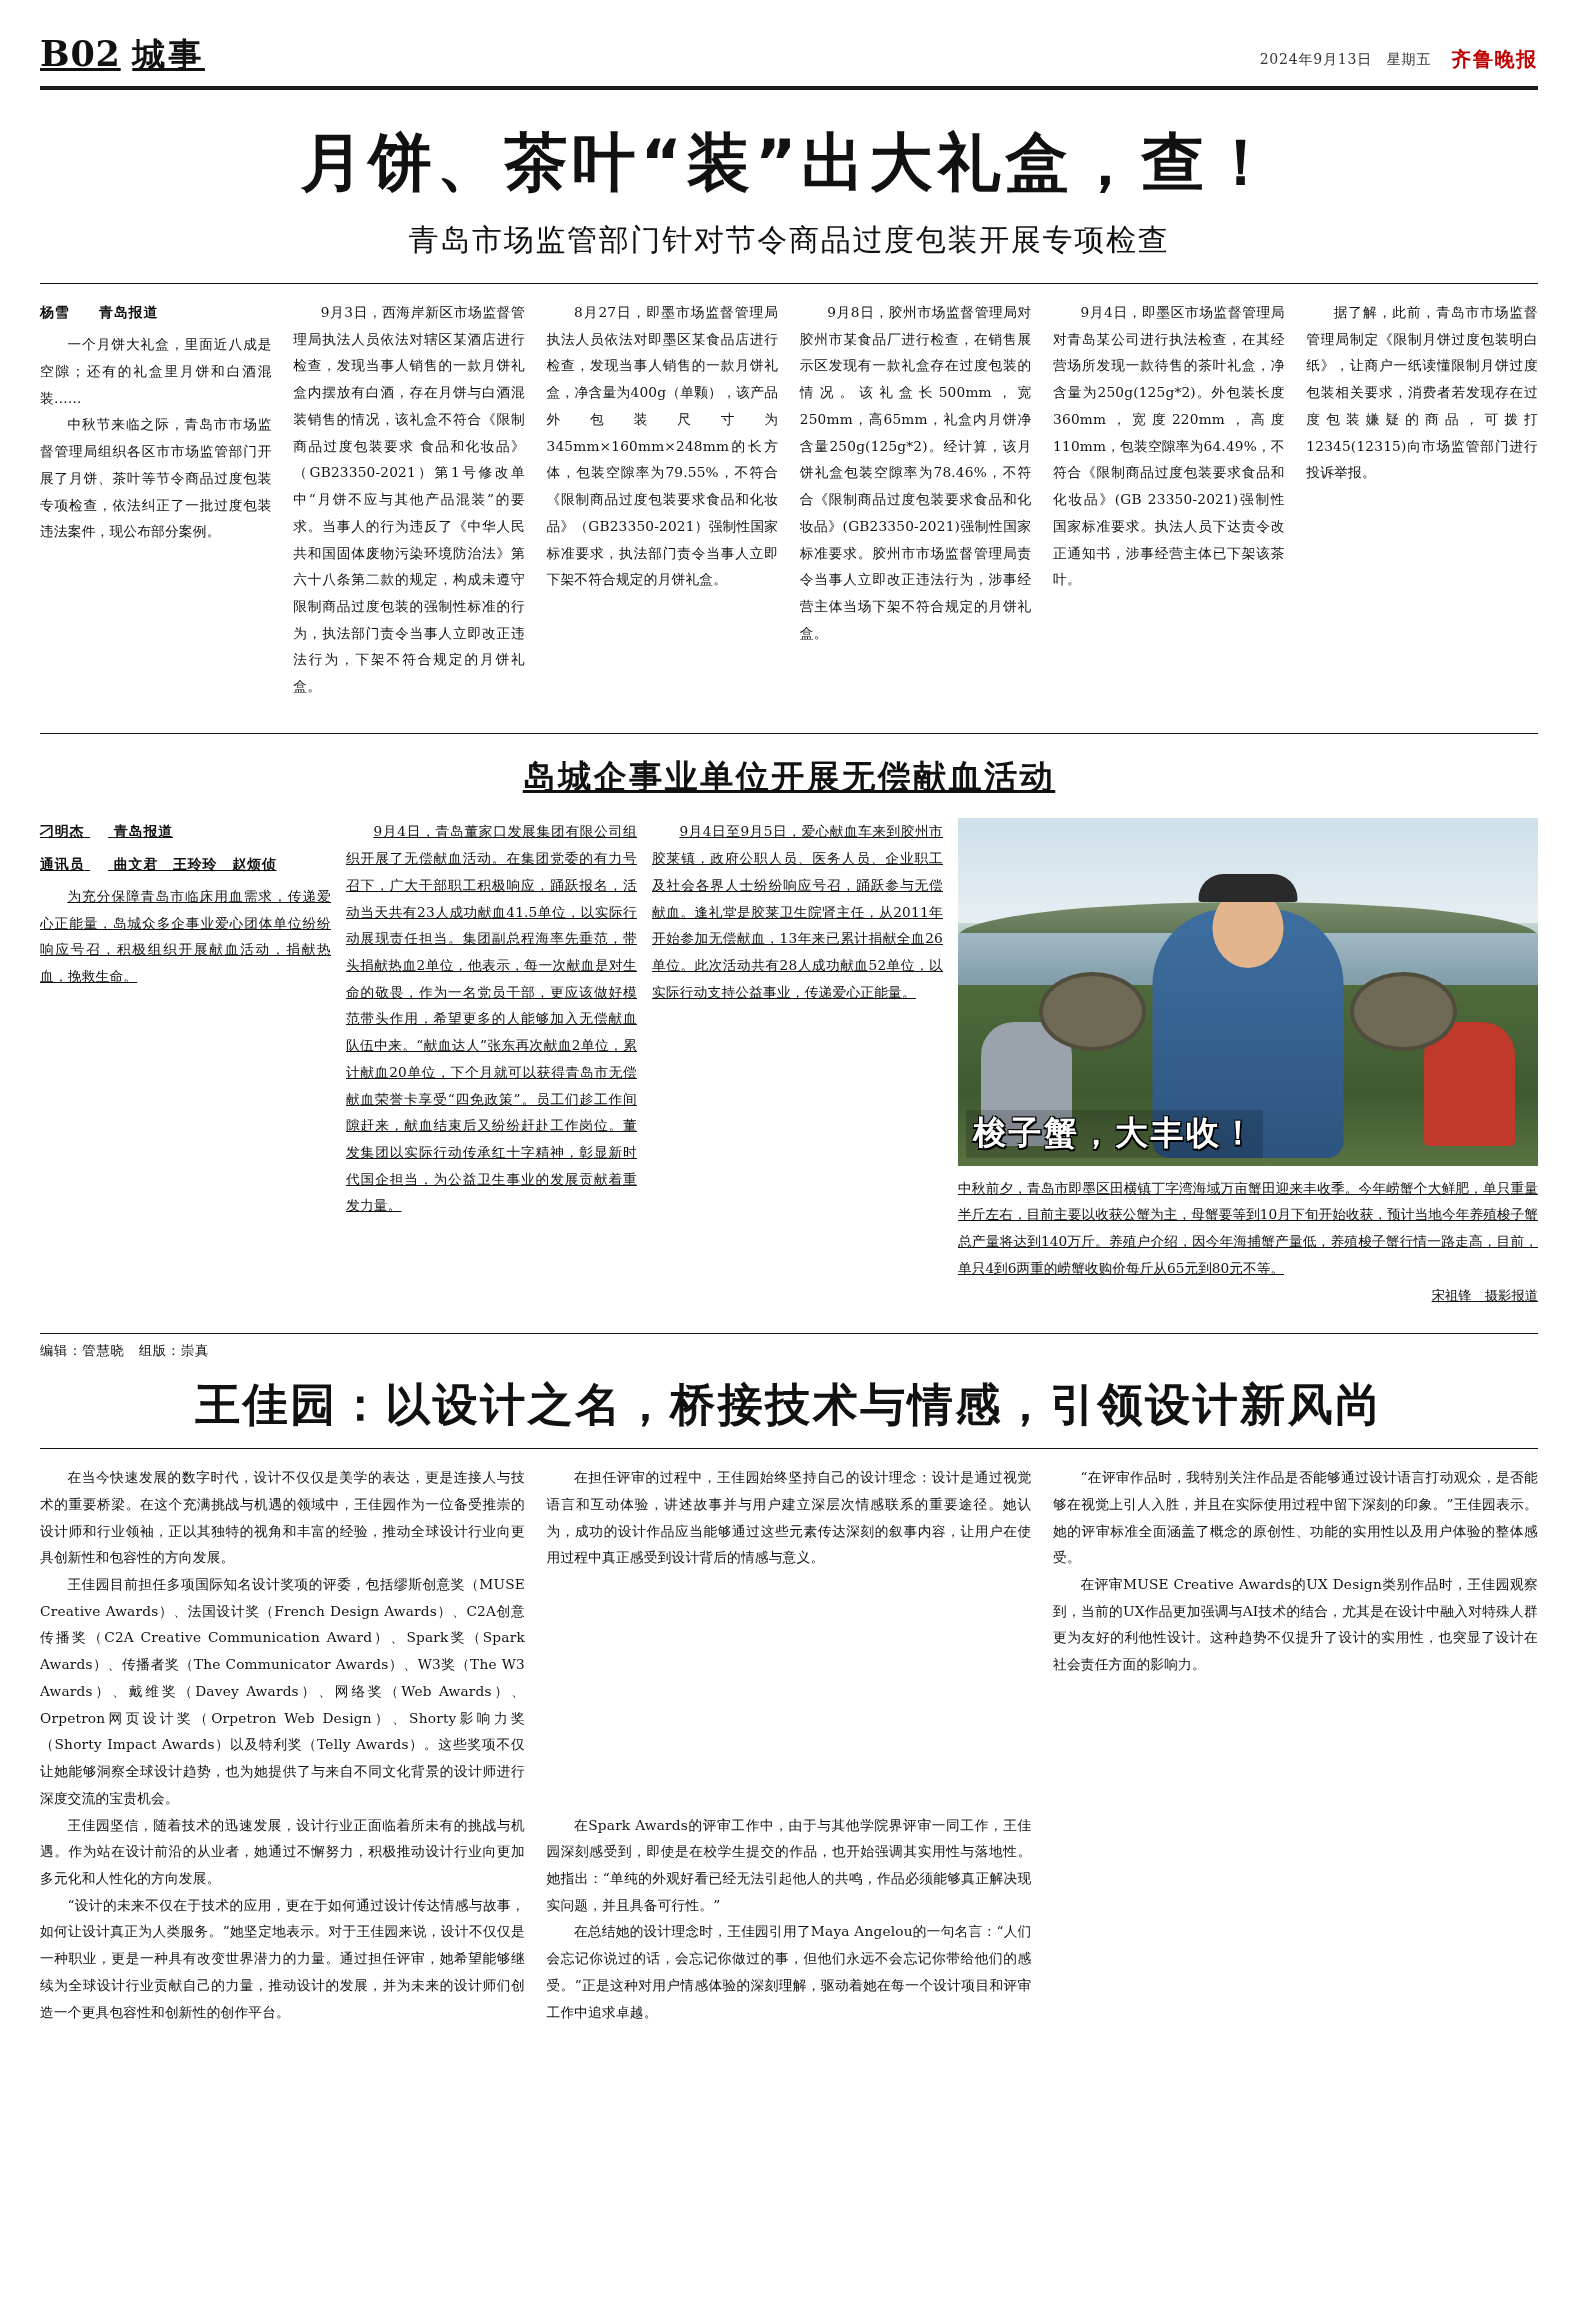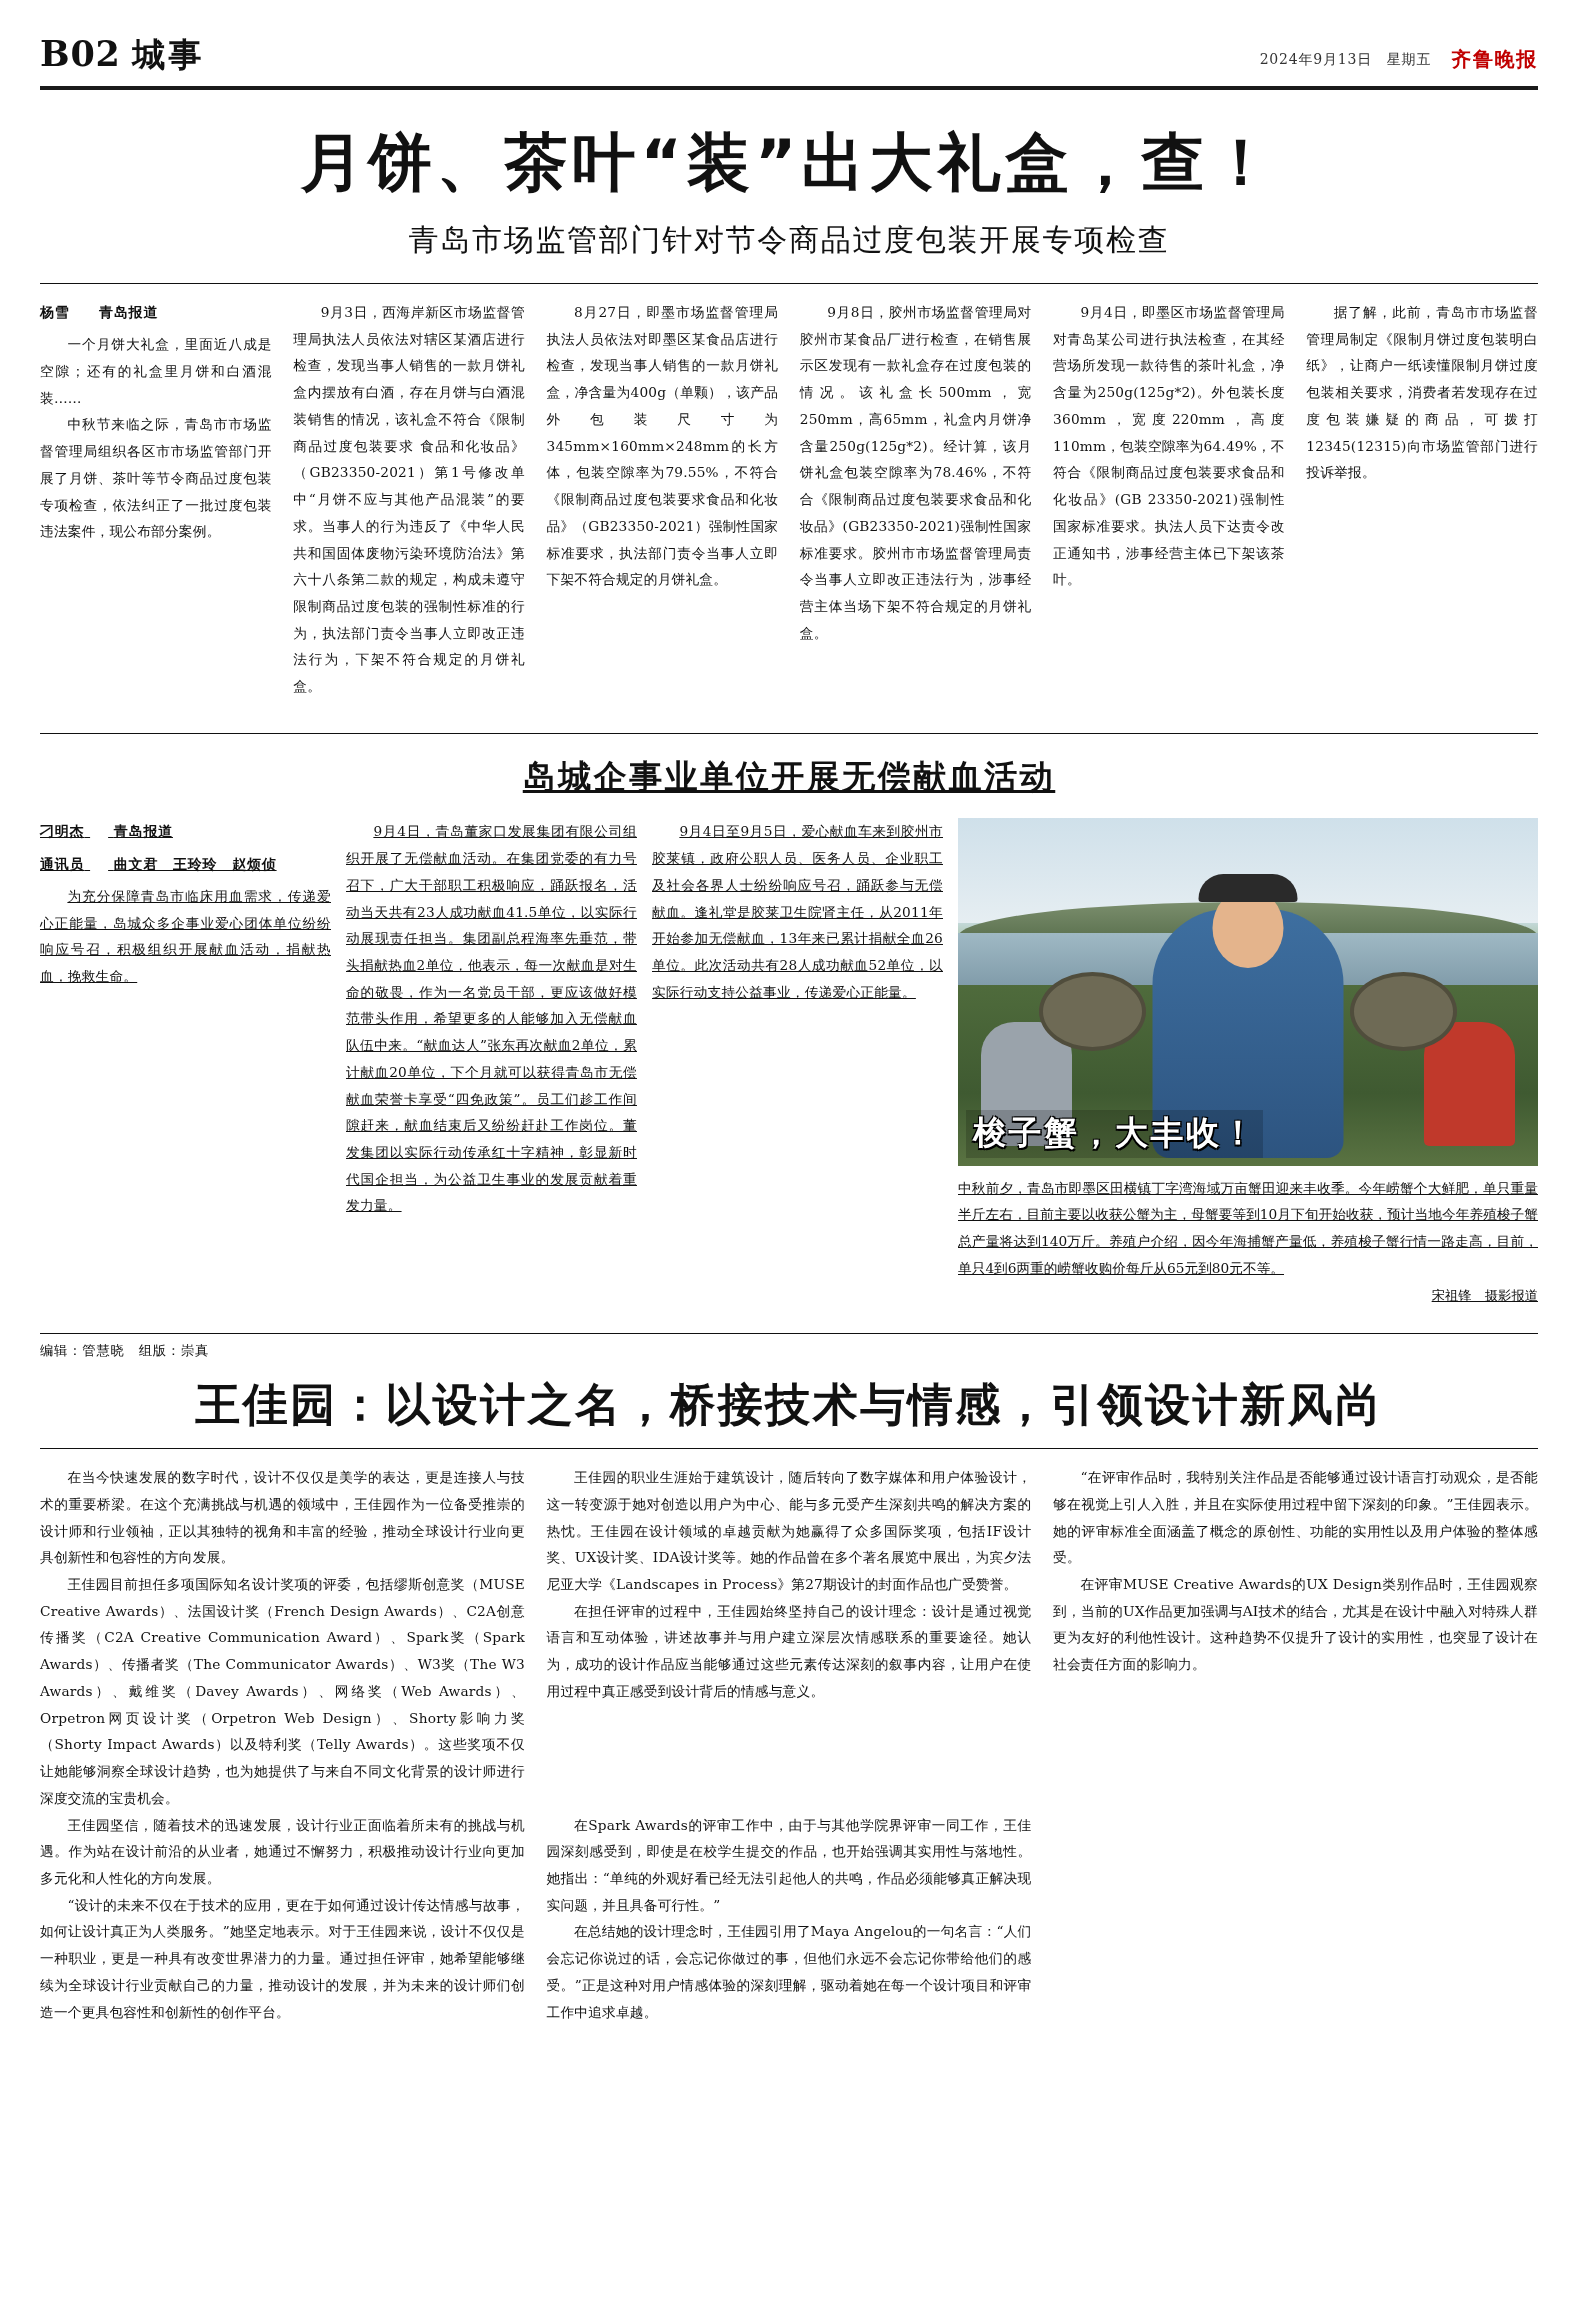--- a/index.html
+++ b/index.html
@@ -22,20 +22,21 @@
     display:flex;
     align-items:flex-end;
     justify-content:space-between;
     border-bottom:4.1px solid #1a1a1a;
     padding-bottom:8.3px;
   }
   .masthead-left{
     display:flex;
     align-items:baseline;
     gap:11.6px;
+    text-decoration:underline;
   }
   .folio{
     font-family:"DejaVu Serif","Liberation Serif",serif;
     font-size:35px;
     font-weight:bold;
     letter-spacing:0.8px;
   }
   .section-name{
     font-size:33px;
     font-weight:bold;
@@ -325,21 +326,20 @@
   <div class="story3">
     <div class="story3-head">王佳园：以设计之名，桥接技术与情感，引领设计新风尚</div>
     <div class="rule-under-head"></div>
 
     <div class="cols cols-5">
       <div class="col">
         <p class="indent">在当今快速发展的数字时代，设计不仅仅是美学的表达，更是连接人与技术的重要桥梁。在这个充满挑战与机遇的领域中，王佳园作为一位备受推崇的设计师和行业领袖，正以其独特的视角和丰富的经验，推动全球设计行业向更具创新性和包容性的方向发展。</p>
         <p class="indent">王佳园目前担任多项国际知名设计奖项的评委，包括缪斯创意奖（MUSE Creative Awards）、法国设计奖（French Design Awards）、C2A创意传播奖（C2A Creative Communication Award）、Spark奖（Spark Awards）、传播者奖（The Communicator Awards）、W3奖（The W3 Awards）、戴维奖（Davey Awards）、网络奖（Web Awards）、Orpetron网页设计奖（Orpetron Web Design）、Shorty影响力奖（Shorty Impact Awards）以及特利奖（Telly Awards）。这些奖项不仅让她能够洞察全球设计趋势，也为她提供了与来自不同文化背景的设计师进行深度交流的宝贵机会。</p>
       </div>
       <div class="col">
-        <p class="indent">王佳园的职业生涯始于建筑设计，随后转向了数字媒体和用户体验设计，这一转变源于她对创造以用户为中心、能与多元受产生深刻共鸣的解决方案的热忱。王佳园在设计领域的卓越贡献为她赢得了众多国际奖项，包括IF设计奖、UX设计奖、IDA设计奖等。她的作品曾在多个著名展览中展出，为宾夕法尼亚大学《Landscapes in Process》第27期设计的封面作品也广受赞誉。</p>
         <p class="indent">在担任评审的过程中，王佳园始终坚持自己的设计理念：设计是通过视觉语言和互动体验，讲述故事并与用户建立深层次情感联系的重要途径。她认为，成功的设计作品应当能够通过这些元素传达深刻的叙事内容，让用户在使用过程中真正感受到设计背后的情感与意义。</p>
       </div>
       <div class="col">
         <p class="indent">“在评审作品时，我特别关注作品是否能够通过设计语言打动观众，是否能够在视觉上引人入胜，并且在实际使用过程中留下深刻的印象。”王佳园表示。她的评审标准全面涵盖了概念的原创性、功能的实用性以及用户体验的整体感受。</p>
         <p class="indent">在评审MUSE Creative Awards的UX Design类别作品时，王佳园观察到，当前的UX作品更加强调与AI技术的结合，尤其是在设计中融入对特殊人群更为友好的利他性设计。这种趋势不仅提升了设计的实用性，也突显了设计在社会责任方面的影响力。</p>
       </div>
       <div class="col">
         <p class="indent">王佳园坚信，随着技术的迅速发展，设计行业正面临着所未有的挑战与机遇。作为站在设计前沿的从业者，她通过不懈努力，积极推动设计行业向更加多元化和人性化的方向发展。</p>
         <p class="indent tail">“设计的未来不仅在于技术的应用，更在于如何通过设计传达情感与故事，如何让设计真正为人类服务。”她坚定地表示。对于王佳园来说，设计不仅仅是一种职业，更是一种具有改变世界潜力的力量。通过担任评审，她希望能够继续为全球设计行业贡献自己的力量，推动设计的发展，并为未来的设计师们创造一个更具包容性和创新性的创作平台。</p>
       </div>

